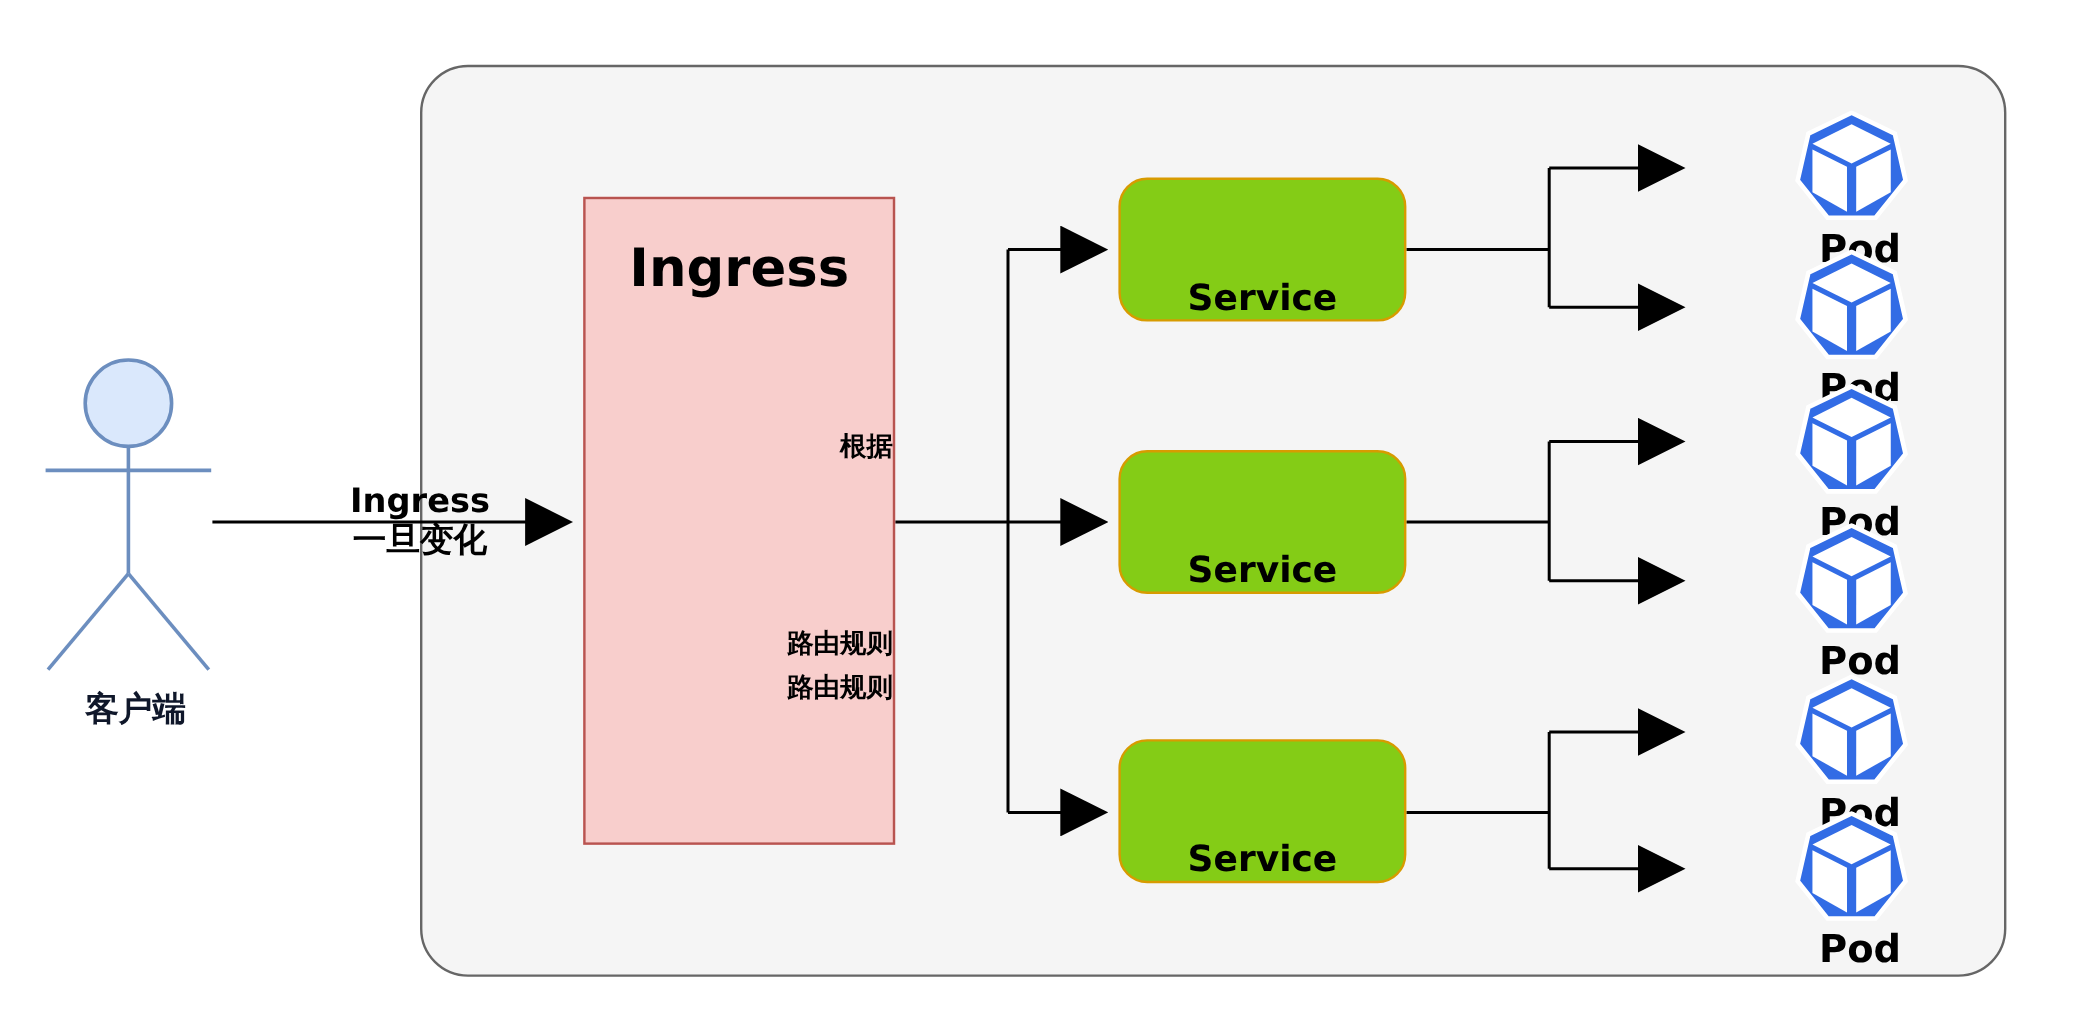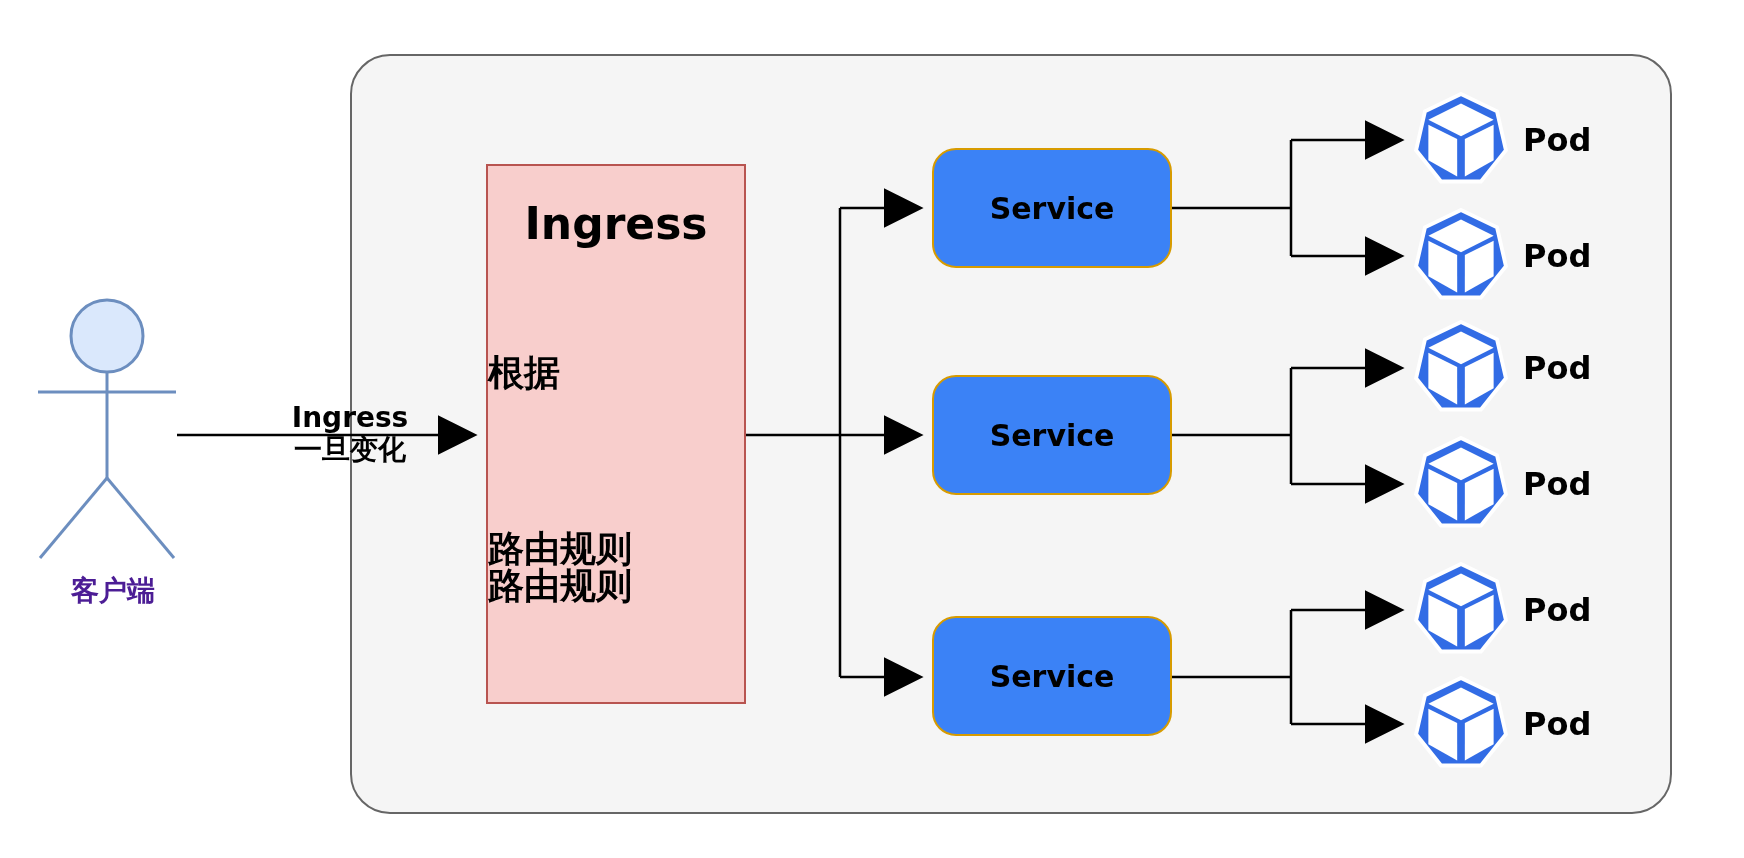--- a/index.html
+++ b/index.html
@@ -12,51 +12,51 @@
     position:absolute; left:350px; top:54px; width:1322px; height:760px;
     background:#f5f5f5; border:2px solid #666666; border-radius:40px;
     box-sizing:border-box;
   }
   
   .wires { position:absolute; left:0; top:0; width:1744px; height:858px; }
   
   .actor-svg { position:absolute; left:25px; top:295px; }
   .actor-label {
     position:absolute; left:33px; top:572px; width:160px; text-align:center;
-    font-size:28px; font-weight:bold; color:#4c1d95;
+    font-size:28px; font-weight:bold; color:#0f172a;
   }
   
   .client-arrow-label {
     position:absolute; left:270px; top:402px; width:160px; text-align:center;
     font-size:28px; font-weight:bold; line-height:32px; color:#000000;
   }
   
   .ingress-box {
     position:absolute; left:486px; top:164px; width:260px; height:540px;
     background:#f8cecc; border:2px solid #b85450; box-sizing:border-box;
   }
   .ingress-title {
     position:absolute; left:0; top:32px; width:100%; text-align:center;
     font-size:44px; font-weight:bold; color:#000000;
   }
   .ingress-note {
-    position:absolute; left:0; width:100%; text-align:left;
-    font-size:36px; font-weight:bold; line-height:37px; color:#000000;
+    position:absolute; left:0; width:100%; text-align:right;
+    font-size:22px; font-weight:bold; line-height:37px; color:#000000;
   }
   .ingress-note.n1 { top:188px; }
-  .ingress-note.n2 { top:364px; }
+  .ingress-note.n2 { top:352px; }
   
   .service-box {
     position:absolute; left:932px; width:240px; height:120px;
-    background:#3b82f6; border:2px solid #d79b00; border-radius:24px;
-    box-sizing:border-box; display:flex; align-items:center; justify-content:center;
+    background:#84cc16; border:2px solid #d79b00; border-radius:24px;
+    box-sizing:border-box; display:flex; align-items:flex-end; justify-content:center;
     font-size:30px; font-weight:bold; color:#000000;
   }
   
-  .pod-row { position:absolute; left:1413px; width:260px; height:96px; display:flex; align-items:center; }
+  .pod-row { position:absolute; left:1413px; width:260px; height:96px; display:flex; align-items:center;flex-direction:column; }
   .pod-icon { width:96px; height:96px; display:block; flex:0 0 96px; }
   .pod-label { margin-left:14px; font-size:32px; font-weight:bold; color:#000000; }
 </style>
 </head>
 <body>
 
 <div class="canvas">
 
   <div class="cluster"></div>
 

